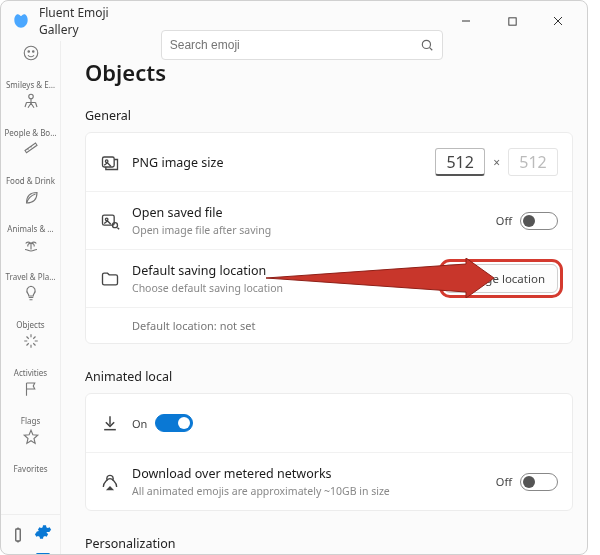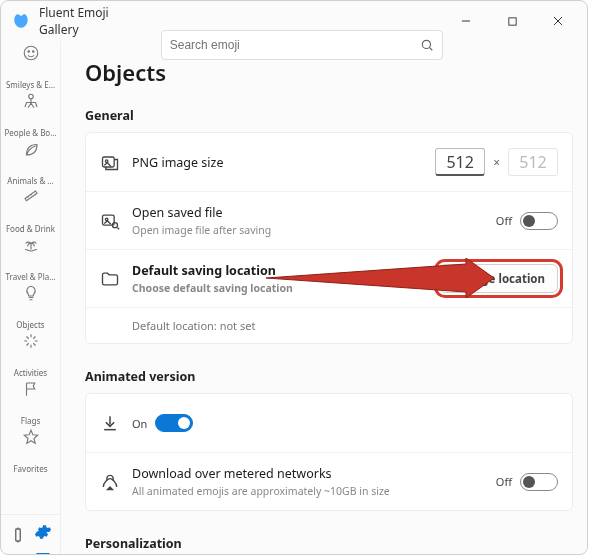--- a/index.html
+++ b/index.html
@@ -20,21 +20,21 @@
   .nav-item .nicon { width:18px; height:18px; color:#777; }
   .nav-item .nlabel { color:#666; width:56px; text-align:center; white-space:nowrap; overflow:hidden; text-overflow:ellipsis; }
   .bottombar { height:40px; width:100%; display:flex; align-items:center; justify-content:space-evenly; border-top:1px solid #eee;}
   .bottombar .bicon { width:18px; height:18px; color:#666;}
   .bottombar .settings-sel { position:relative; }
   .bottombar .settings-sel::before { content:""; position:absolute; bottom:-10px; left:2px; right:2px; height:3px; background:#0a78d4; border-radius:2px; }
   .main { flex:1; overflow-y:auto; padding:10px 14px 10px 24px; position:relative;}
   .main::-webkit-scrollbar { width:6px; }
   .main::-webkit-scrollbar-thumb { background:#ccc; border-radius:3px;}
   h1 { font-size:22px; font-weight:600; margin:6px 0 20px;}
-  .section-title { font-size:12.5px; font-weight:700; margin:10px 0 8px; color:#222;}
+  .section-title { font-size:12.5px; font-weight:400; margin:10px 0 8px; color:#222;}
   .card { background:#fff; border:1px solid #ececec; border-radius:6px; }
   .row { display:flex; align-items:center; padding:12px 14px; gap:12px; min-height:58px; }
   .row + .row, .subrow { border-top:1px solid #f1f1f1; }
   .row .ricon { width:20px; height:20px; color:#444; flex-shrink:0; }
   .row .rtext { flex:1; }
   .rtext .rtitle { font-size:12.5px; color:#1b1b1b; }
   .rtext .rdesc  { font-size:10.5px; color:#888; margin-top:2px; }
   .controls { display:flex; align-items:center; gap:8px; font-size:11px; color:#444;}
   .numbox { width:50px; height:28px; border:1px solid #bbb; background:#fff; border-radius:3px; display:flex; align-items:center; justify-content:center; font-size:16px;}
   .numbox.disabled { border-color:#e4e4e4; color:#bbb; }
@@ -106,32 +106,32 @@
         </div>
         <div class="nav-item">
           <svg class="nicon" viewBox="0 0 24 24" fill="none" stroke="currentColor" stroke-width="1.5">
               <circle cx="12" cy="6" r="3"></circle>
               <path d="M6 14l-2 6M18 14l2 6M12 9v6M6 14h12M12 15l-4 6M12 15l4 6"></path>
             </svg>
           <span class="nlabel">People &amp; Bo…</span>
         </div>
         <div class="nav-item">
           <svg class="nicon" viewBox="0 0 24 24" fill="none" stroke="currentColor" stroke-width="1.5">
-              <path d="M6 20c0-8 4-14 14-14-0 10-6 14-14 14z"></path>
-              <path d="M6 20c2-6 6-10 12-12"></path>
-            </svg>
-          <span class="nlabel">Animals &amp; …</span>
-        </div>
-        <div class="nav-item">
-          <svg class="nicon" viewBox="0 0 24 24" fill="none" stroke="currentColor" stroke-width="1.5">
               <path d="M4 14l14-10 2 3-14 10z"></path>
               <circle cx="8" cy="12" r="1" fill="currentColor" stroke="none"></circle>
               <circle cx="12" cy="9" r="1" fill="currentColor" stroke="none"></circle>
             </svg>
           <span class="nlabel">Food &amp; Drink</span>
+        </div>
+        <div class="nav-item">
+          <svg class="nicon" viewBox="0 0 24 24" fill="none" stroke="currentColor" stroke-width="1.5">
+              <path d="M6 20c0-8 4-14 14-14-0 10-6 14-14 14z"></path>
+              <path d="M6 20c2-6 6-10 12-12"></path>
+            </svg>
+          <span class="nlabel">Animals &amp; …</span>
         </div>
         <div class="nav-item">
           <svg class="nicon" viewBox="0 0 24 24" fill="none" stroke="currentColor" stroke-width="1.5">
               <path d="M4 18c4 0 4 2 8 2s4-2 8-2"></path>
               <path d="M12 18v-8"></path>
               <path d="M12 10c-2-3-6-2-7 0M12 10c2-3 6-2 7 0M12 10c-3-1-5 2-4 4M12 10c3-1 5 2 4 4"></path>
             </svg>
           <span class="nlabel">Travel &amp; Pla…</span>
         </div>
         <div class="nav-item">
@@ -208,21 +208,21 @@
           <div class="rtext">
             <div class="rtitle">Open saved file</div>
             <div class="rdesc">Open image file after saving</div>
           </div>
           <div class="controls">
             <span>Off</span>
             <div class="switch off"></div>
           </div>
         </div>
 
-        <div class="row" style="position:relative;font-weight:bold;">
+        <div class="row" style="position:relative;">
           <svg class="ricon" viewBox="0 0 24 24" fill="none" stroke="currentColor" stroke-width="1.6">
               <path d="M3 7a2 2 0 0 1 2-2h4l2 2h8a2 2 0 0 1 2 2v8a2 2 0 0 1-2 2H5a2 2 0 0 1-2-2z"></path>
             </svg>
           <div class="rtext">
             <div class="rtitle">Default saving location</div>
             <div class="rdesc">Choose default saving location</div>
           </div>
           <div class="controls">
             <div class="btn highlighted">Change location</div>
           </div>
@@ -235,21 +235,21 @@
               </defs>
             <polygon points="0,20 200,6 200,0 228,20 200,40 200,34" fill="#c8362b" stroke="#8e1f17" stroke-width="1"></polygon>
           </svg>
         </div>
 
         <div class="subrow">Default location: not set</div>
       </div>
 
       <div class="spacer"></div>
 
-      <div class="section-title">Animated version</div>
+      <div class="section-title">Animated local</div>
       <div class="card">
 
         <div class="row">
           <svg class="ricon" viewBox="0 0 24 24" fill="none" stroke="currentColor" stroke-width="1.8">
               <path d="M12 4v10"></path>
               <path d="M7 11l5 5 5-5"></path>
               <path d="M5 20h14"></path>
             </svg>
           <div class="controls">
             <span>On</span>

